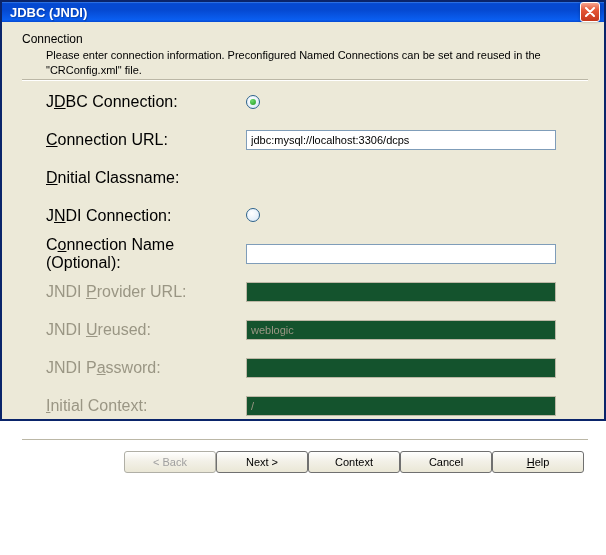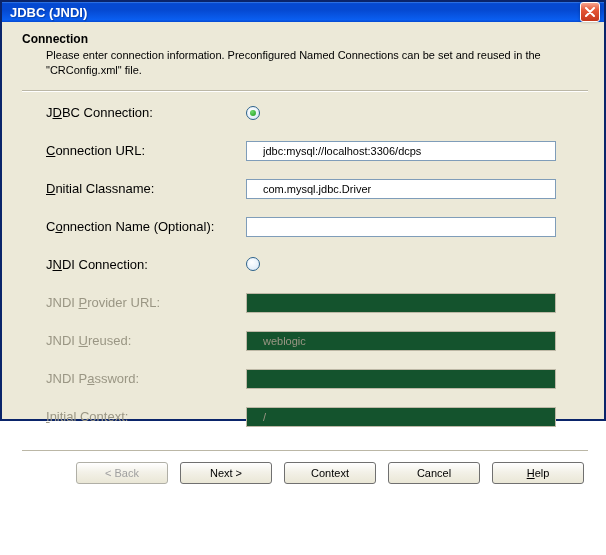--- a/index.html
+++ b/index.html
@@ -43,29 +43,29 @@
     box-shadow: 0 0 3px rgba(0,0,0,0.3);
     cursor: default;
   }
   .content {
     flex: 1;
     padding: 10px 16px 8px 20px;
     display: flex;
     flex-direction: column;
   }
   .section-title {
-    font-weight: bold;
+    font-weight: normal;
     font-size: 12px;
     color: #000;
     margin-bottom: 2px;
   }
   .section-desc {
     color: #000;
     margin-left: 24px;
-    margin-bottom: 12px;
+    margin-bottom: 1px;
     line-height: 1.35;
     font-size: 11px;
   }
   .hr {
     border: none;
     border-top: 1px solid #bbb7a6;
     border-bottom: 1px solid #fff;
     margin: 0 0 10px 0;
   }
   .form {
@@ -74,33 +74,33 @@
   }
   .row {
     display: flex;
     align-items: center;
     margin-bottom: 16px;
     height: 22px;
   }
   .label {
     width: 200px;
     color: #000;
-    font-size: 13px;
+    font-size: 16px;
   }
   .label u { text-decoration: underline; }
   .label.disabled { color: #9a9684; }
   .cell { flex: 1; }
   input[type="text"] {
     width: 310px;
     height: 20px;
     border: 1px solid #7f9db9;
     background: #fff;
     font-family: Tahoma, Arial, sans-serif;
     font-size: 11px;
-    padding: 1px 16px;
+    padding: 1px 4px;
     color: #000;
   }
   input[type="text"].disabled {
     background: #14532d;
     border: 1px solid #bdb8a6;
     color: #9a9684;
   }
   .radio {
     width: 14px; height: 14px;
     border: 1px solid #2c628b;
@@ -117,21 +117,20 @@
   }
   .hr2 {
     border: none;
     border-top: 1px solid #bbb7a6;
     border-bottom: 1px solid #fff;
     margin: 6px 0 10px 0;
   }
   .buttons {
     display: flex;
     justify-content: flex-end;
-    gap: 12px;
     padding: 0 4px 6px 4px;
   }
   .btn {
     width: 92px;
     height: 22px;
     background: linear-gradient(to bottom, #fff 0%, #f3f1e8 45%, #eae7d6 100%);
     border: 1px solid #707070;
     border-radius: 3px;
     font-family: Tahoma, Arial, sans-serif;
     font-size: 11px;
@@ -170,33 +169,30 @@
         <div class="cell"><span class="radio selected"></span></div>
       </div>
 
       <div class="row">
         <div class="label"><u>C</u><span>onnection URL:</span></div>
         <div class="cell"><input type="text" value="jdbc:mysql://localhost:3306/dcps" style=""></div>
       </div>
 
       <div class="row">
         <div class="label"><u>D</u><span>nitial Classname:</span></div>
-        <div class="cell" style="position:relative">
-          <input type="text" value="com.mysql.jdbc.Driver" style="">
-        </div>
+      </div>
+
+      <div class="row">
+        <div class="label"><span>J</span><u>N</u><span>DI Connection:</span></div>
+        <div class="cell"><span class="radio"></span></div>
       </div>
 
       <div class="row">
         <div class="label"><span>C</span><u>o</u><span>nnection Name (Optional):</span></div>
         <div class="cell"><input type="text" value="" style=""></div>
-      </div>
-
-      <div class="row">
-        <div class="label"><span>J</span><u>N</u><span>DI Connection:</span></div>
-        <div class="cell"><span class="radio"></span></div>
       </div>
 
       <div class="row">
         <div class="label disabled"><span>JNDI </span><u>P</u><span>rovider URL:</span></div>
         <div class="cell"><input type="text" class="disabled" readonly="" value="" style=""></div>
       </div>
 
       <div class="row">
         <div class="label disabled"><span>JNDI </span><u>U</u><span>reused:</span></div>
         <div class="cell"><input type="text" class="disabled" readonly="" value="weblogic" style=""></div>

